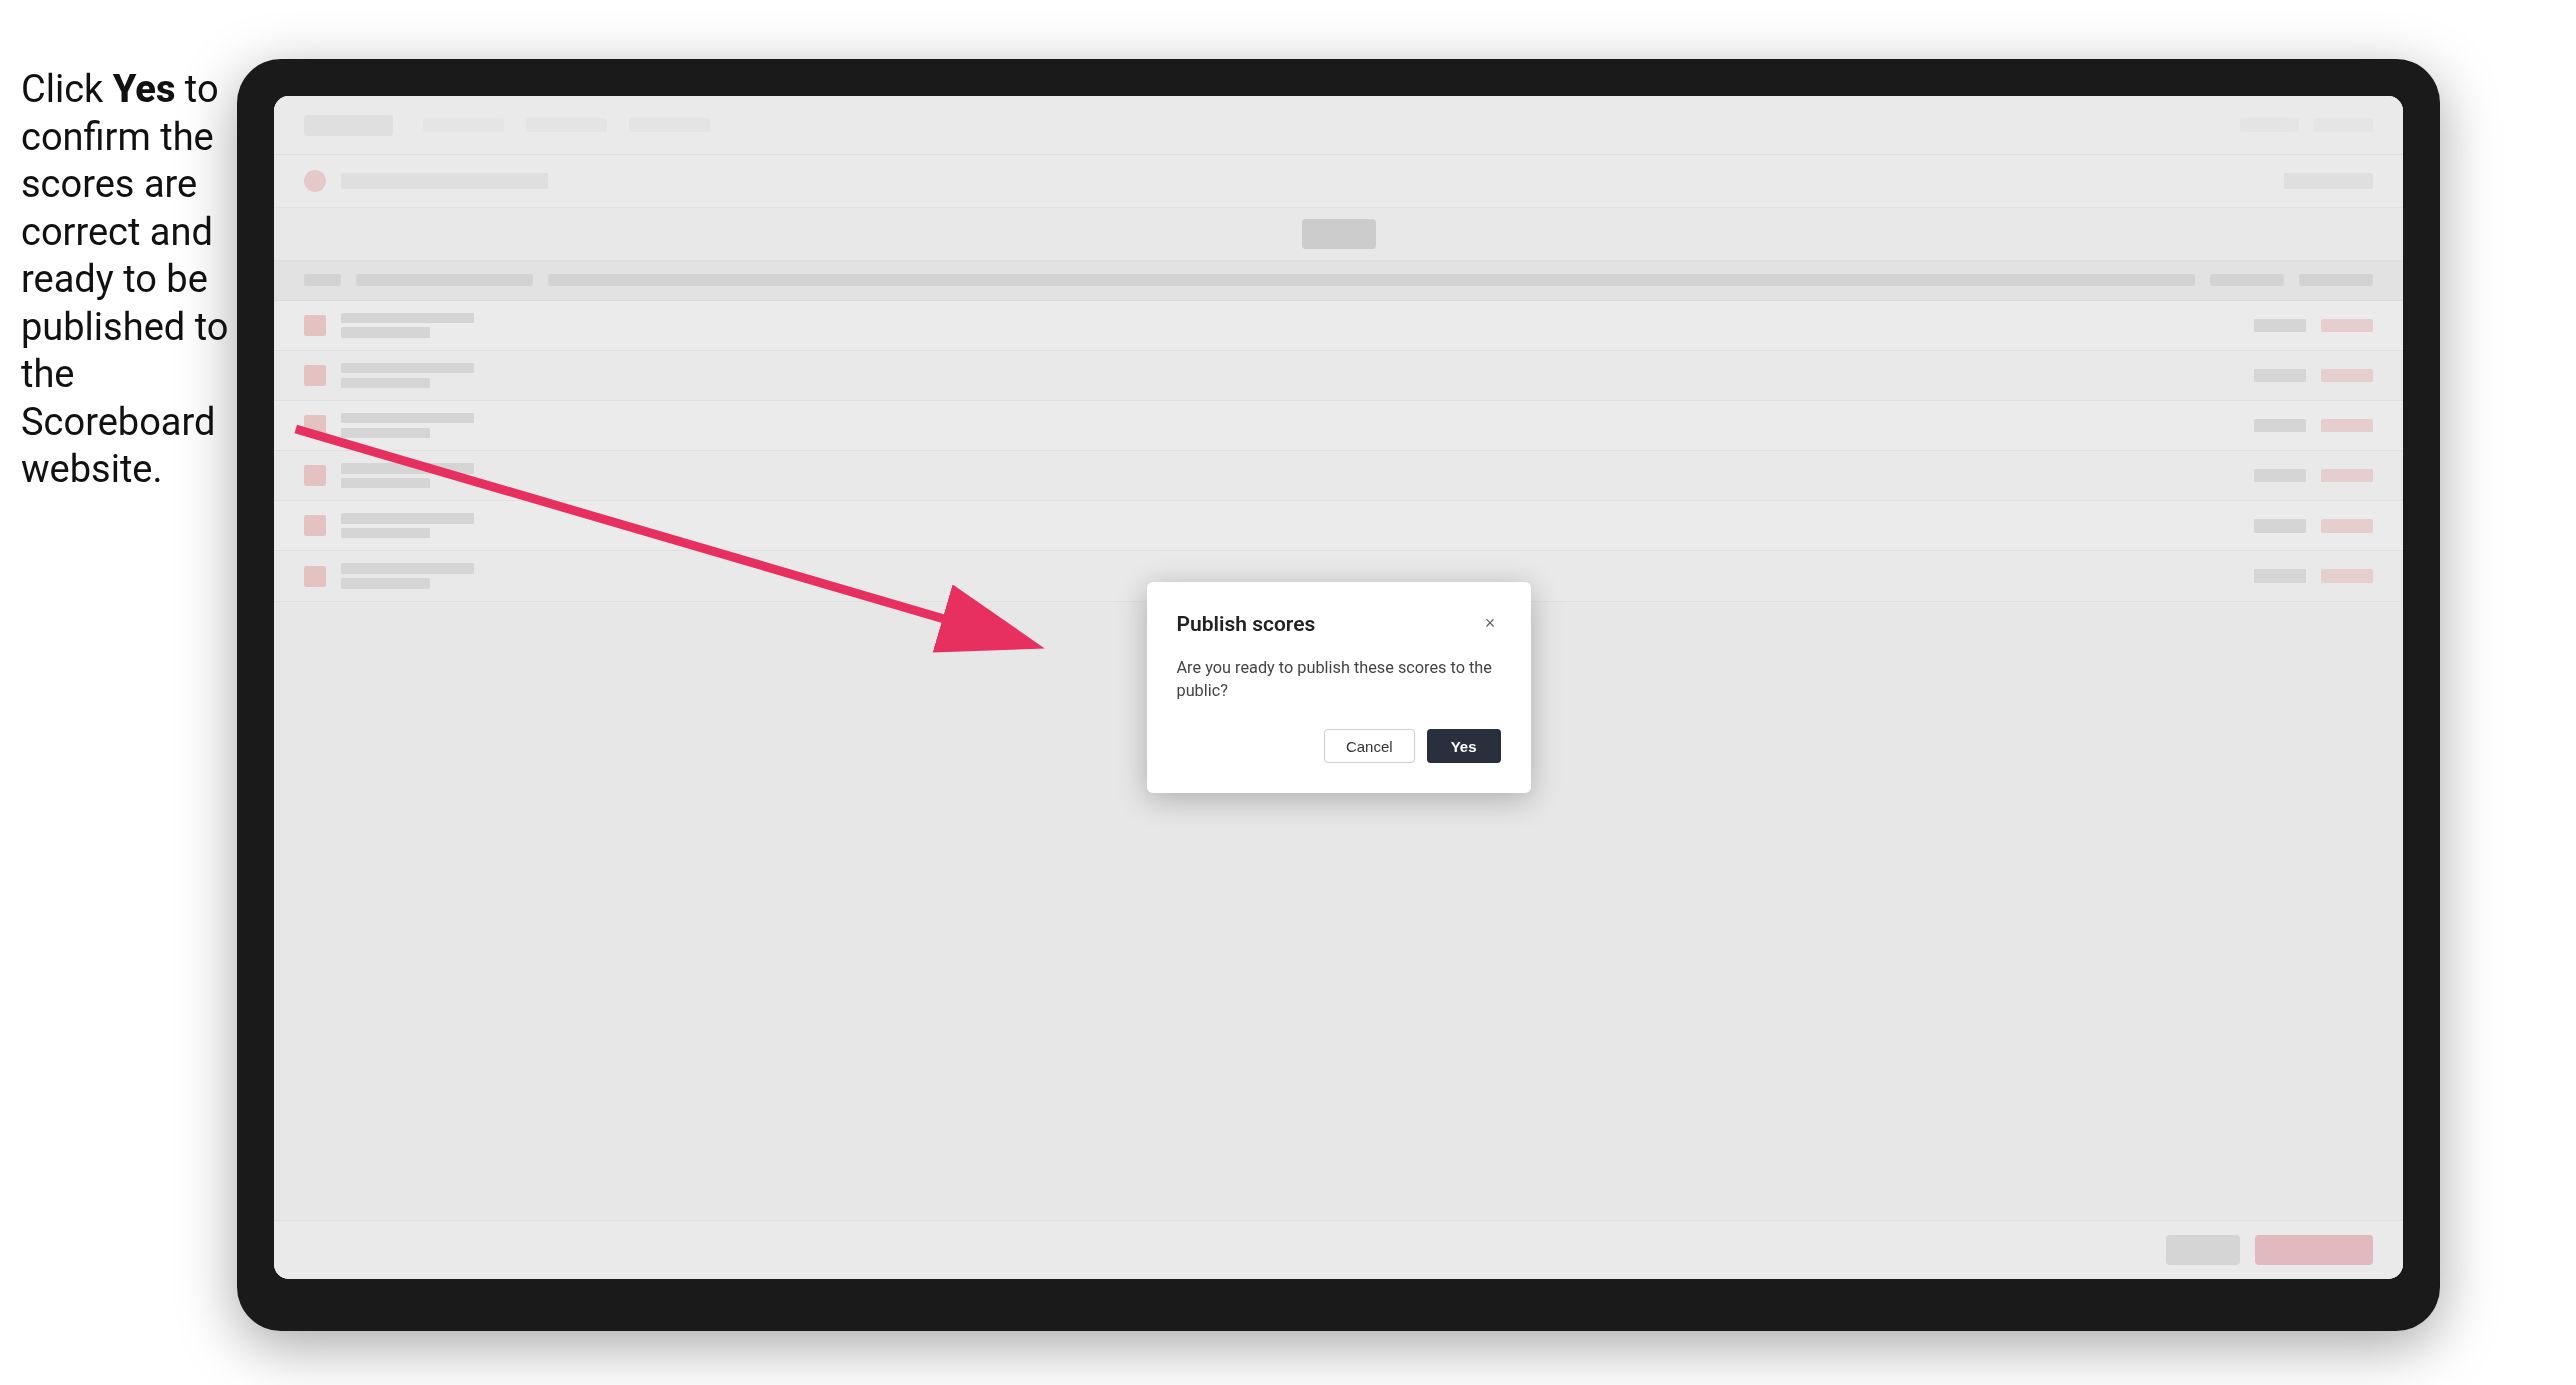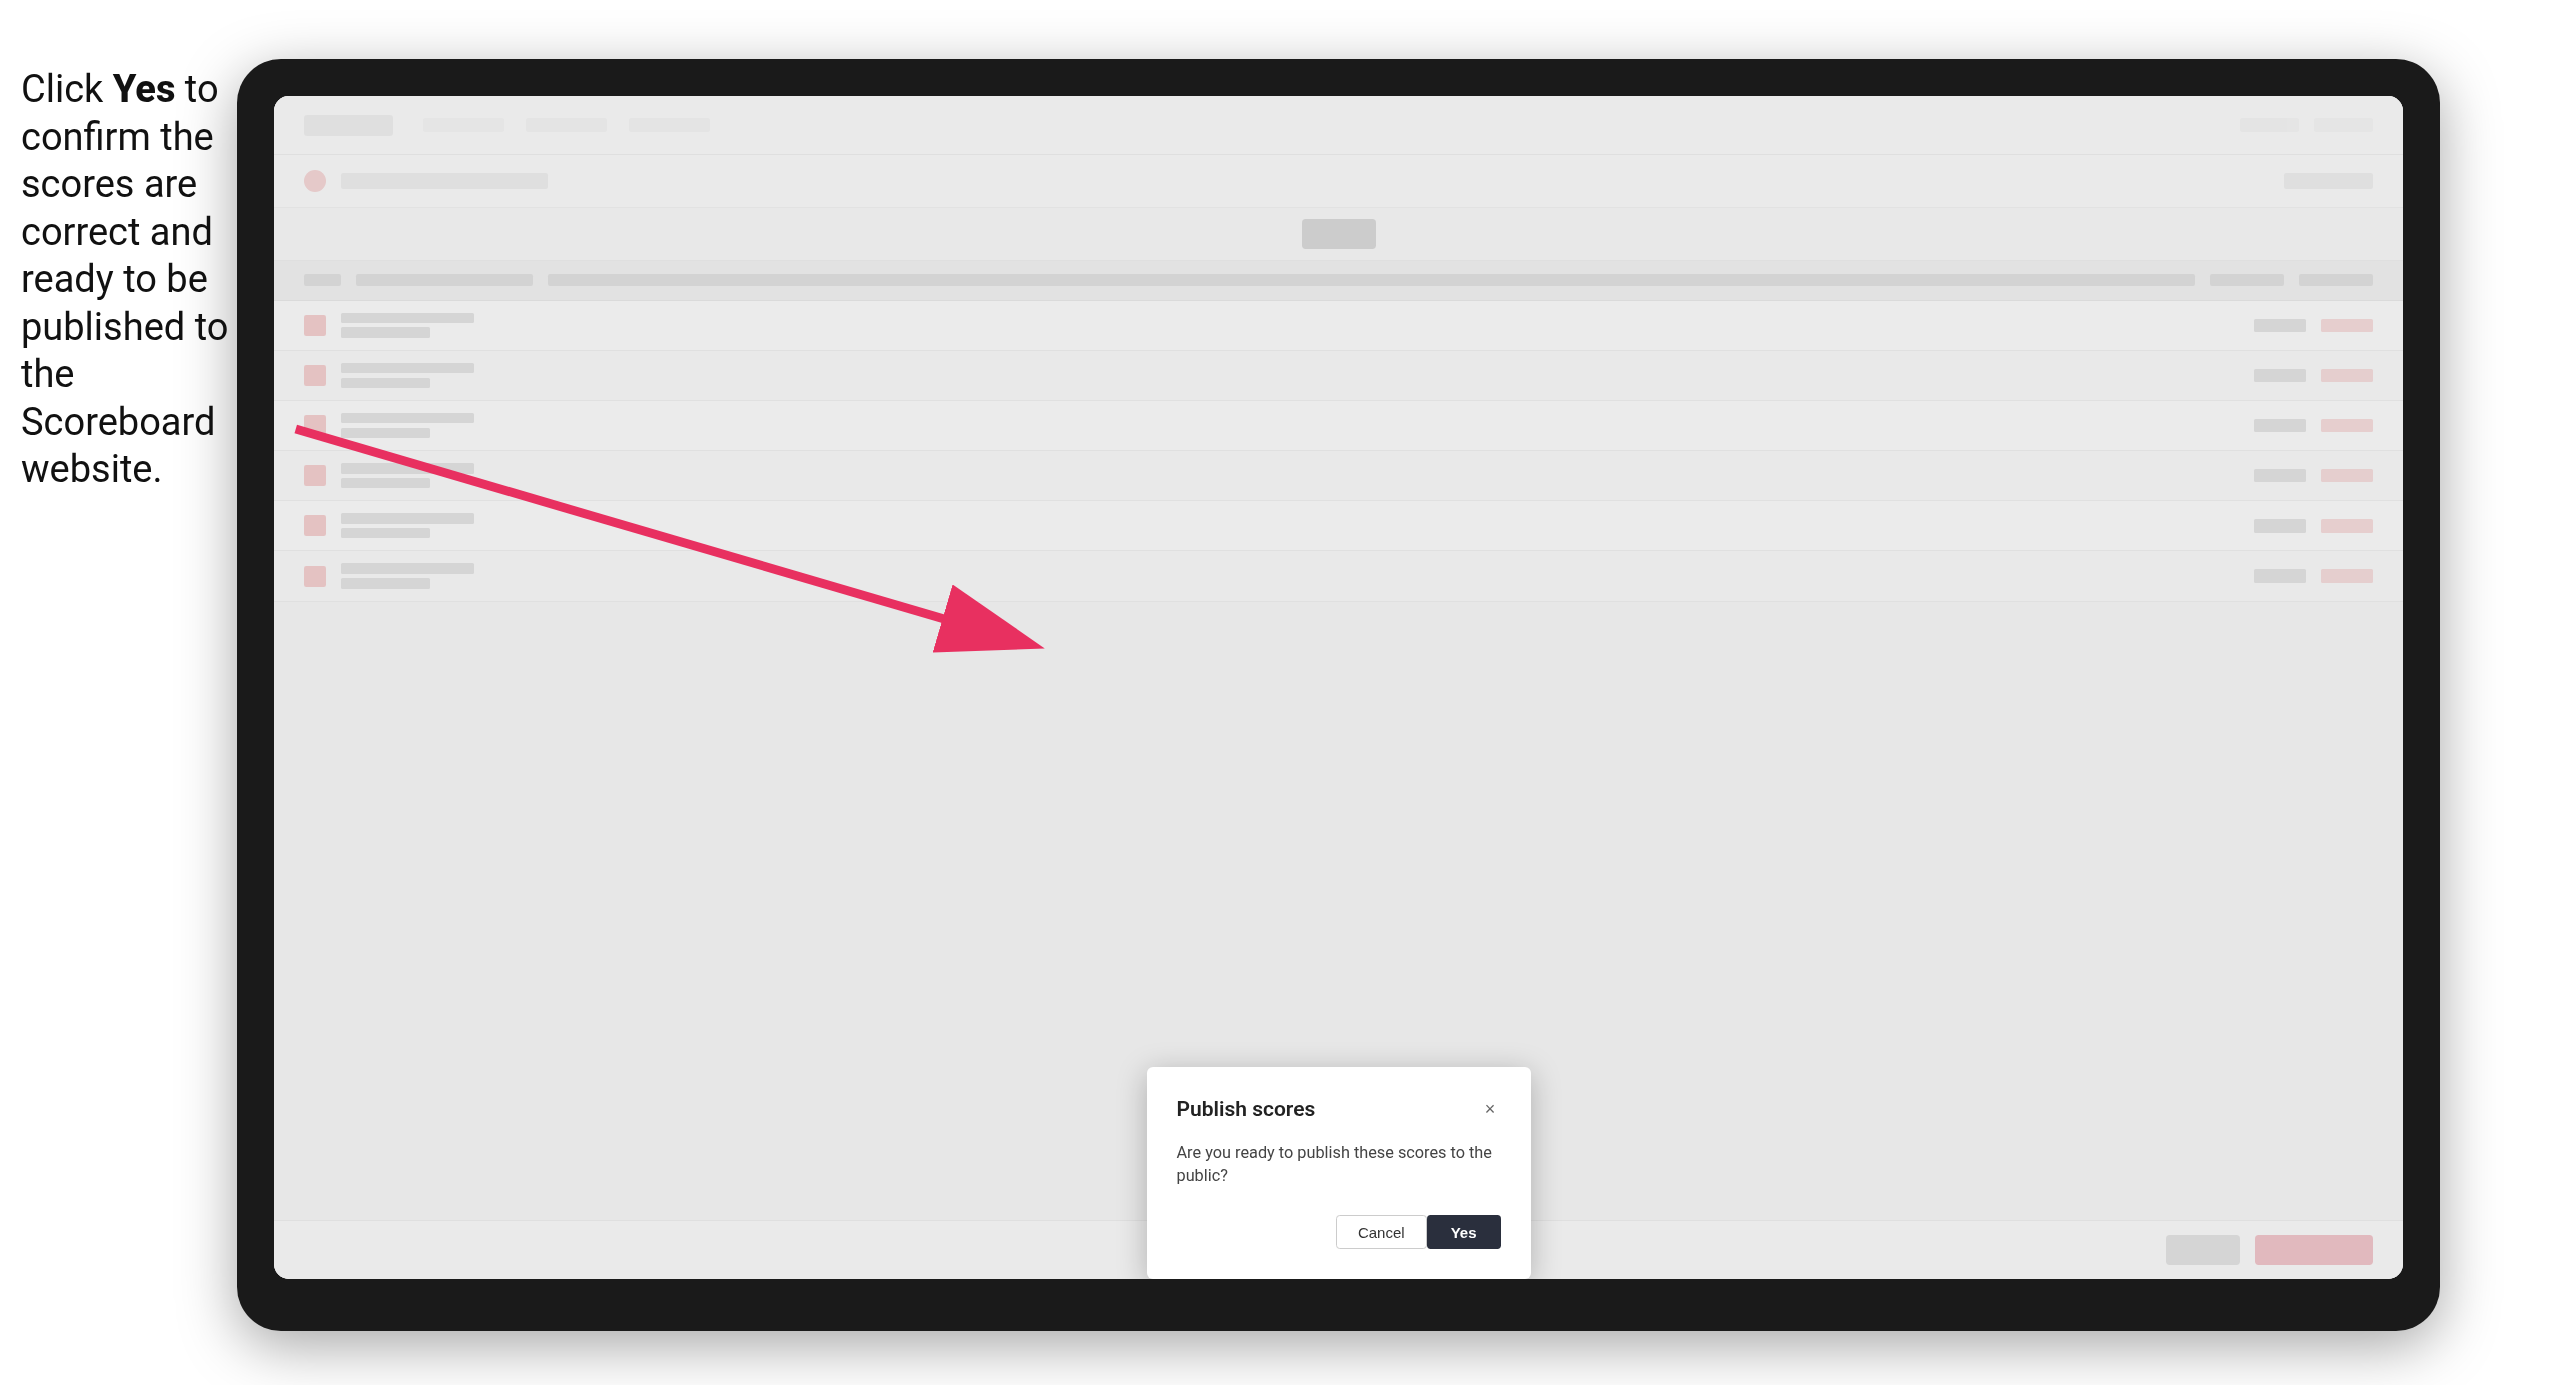--- a/index.html
+++ b/index.html
@@ -285,21 +285,21 @@
 
     
     .modal-overlay {
       position: absolute;
       top: 0;
       left: 0;
       right: 0;
       bottom: 0;
       background: rgba(200, 200, 200, 0.3);
       display: flex;
-      align-items: flex-end;
+      align-items: center;
       justify-content: center;
     }
 
     
     .modal-dialog {
       background: #ffffff;
       border-radius: 6px;
       box-shadow: 0 6px 30px rgba(0,0,0,0.25);
       width: 384px;
       padding: 30px;
@@ -335,20 +335,21 @@
     .modal-body {
       font-size: 16.3px;
       color: #444444;
       margin-bottom: 27px;
       line-height: 1.4;
     }
 
     .modal-footer {
       display: flex;
       justify-content: flex-end;
+      gap: 12px;
     }
 
     .btn-cancel {
       height: 34px;
       padding: 0 21px;
       border: 0.7px solid #cccccc;
       border-radius: 3.7px;
       background: #ffffff;
       color: #333333;
       font-size: 15px;

